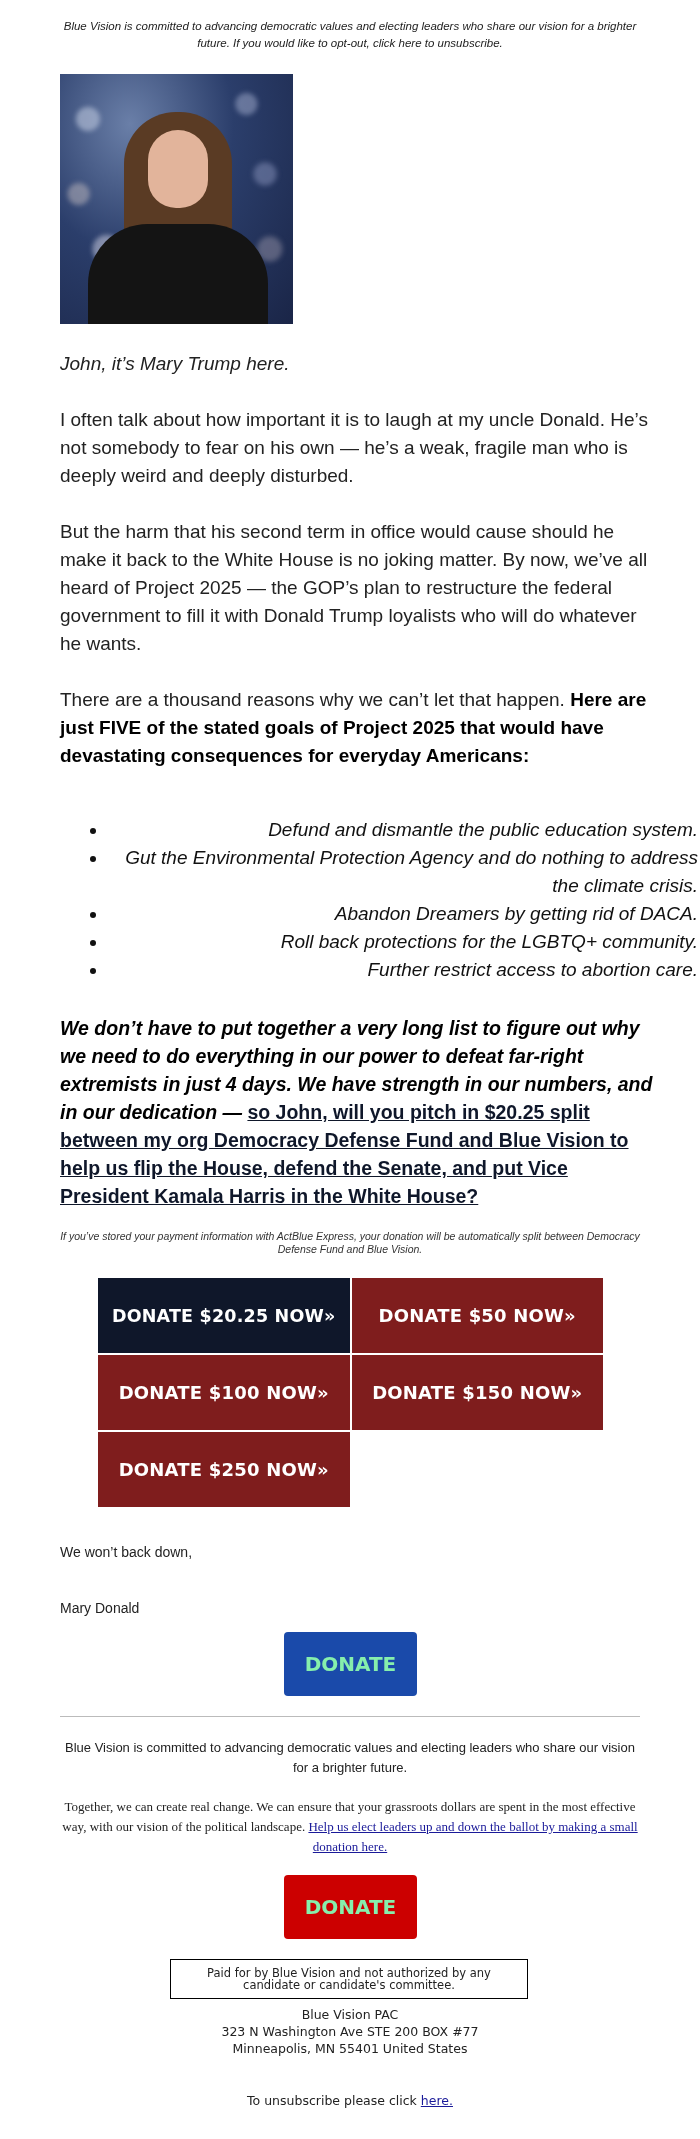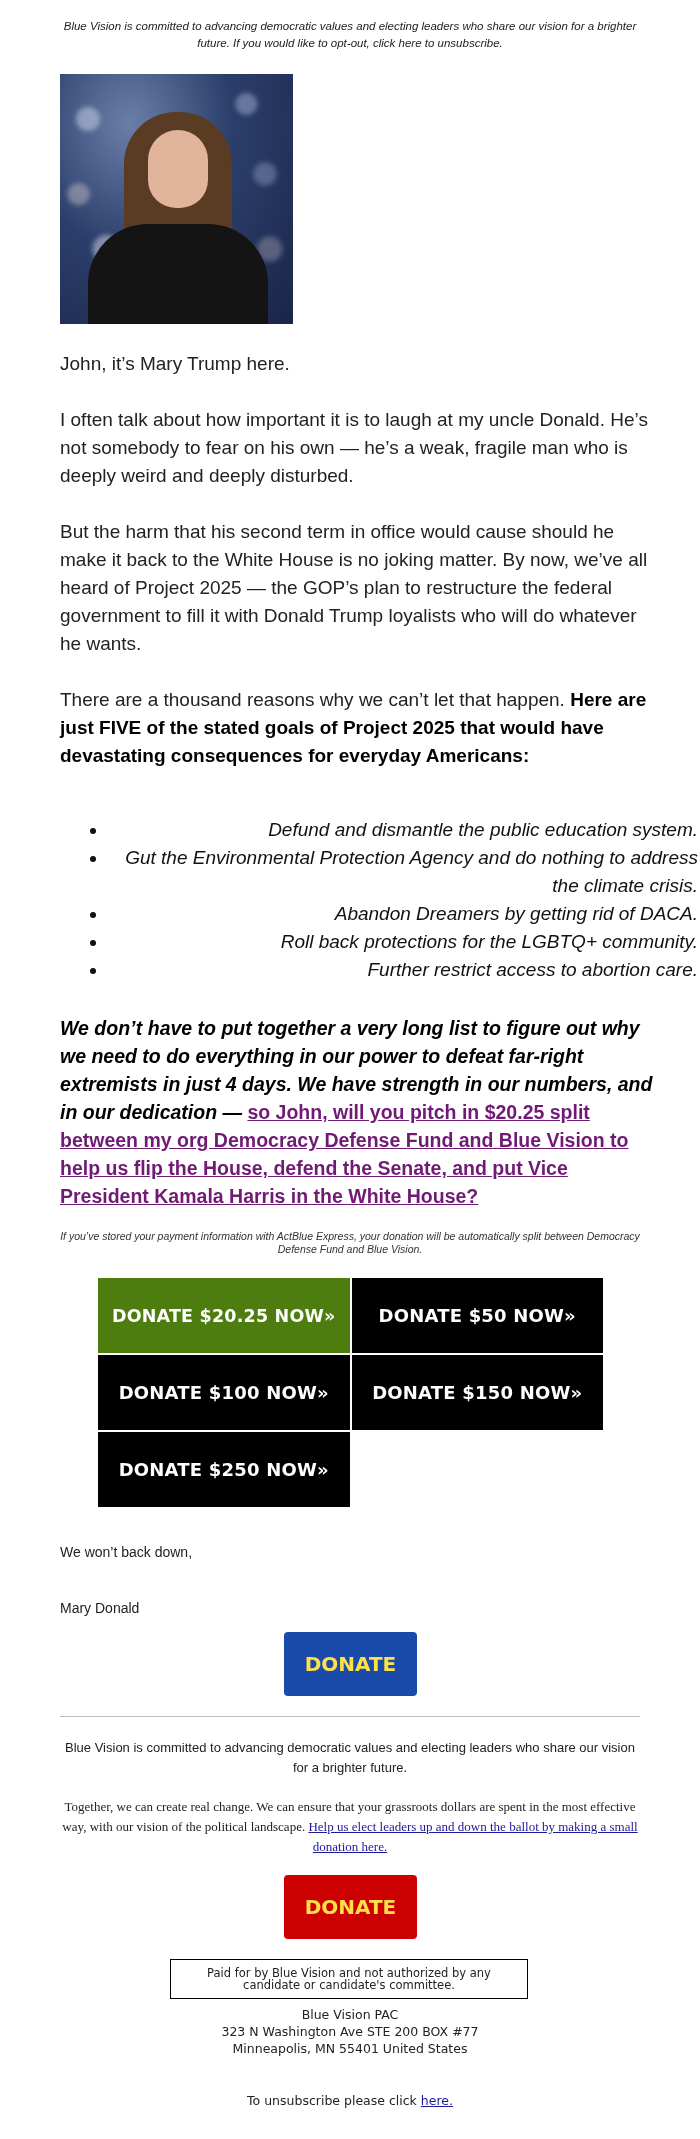--- a/index.html
+++ b/index.html
@@ -47,43 +47,43 @@
   ul.goals {
     position: absolute; left: 60px; width: 590px; top: 816px; margin: 0; padding-left: 48px;
     font-family: "Liberation Sans", sans-serif; font-size: 19px; line-height: 28px; font-style: italic; color: #111; text-align: right;
   }
   ul.goals li { margin: 0; }
   .closing {
     position: absolute; left: 60px; width: 600px; top: 1014px;
     font-family: "Liberation Sans", sans-serif; font-size: 19.5px; line-height: 28px;
     font-weight: bold; font-style: italic; color: #000;
   }
-  .closing a { color: #701a75; font-style: normal; }
+  .closing a { color: #0f172a; font-style: normal; }
   .actblue-note {
     position: absolute; left: 60px; width: 580px; top: 1230px; text-align: center;
     font-family: "Liberation Sans", sans-serif; font-style: italic; font-size: 10.5px; line-height: 13px; color: #333;
   }
   .grid {
     position: absolute; left: 98px; top: 1278px; width: 505px;
     display: grid; grid-template-columns: 1fr 1fr; gap: 2px;
   }
   .grid .cell {
     height: 75px; display: flex; align-items: center; justify-content: center;
     color: #fff; font-family: "DejaVu Sans", sans-serif; font-weight: bold; font-size: 18px;
-    background: #000000; text-decoration: none; white-space: nowrap; letter-spacing: 0.2px;
+    background: #7f1d1d; text-decoration: none; white-space: nowrap; letter-spacing: 0.2px;
   }
-  .grid .cell.red { background: #4d7c0f; font-size: 17.5px; }
+  .grid .cell.red { background: #0f172a; font-size: 17.5px; }
 
   .signoff {
     position: absolute; left: 60px; font-family: "Liberation Sans", sans-serif; font-size: 14px; color: #222; margin-top: 6px;
   }
   .btn {
     position: absolute; left: 284px; width: 133px; height: 64px; border-radius: 4px;
     display: flex; align-items: center; justify-content: center;
-    color: #fde047; font-family: "DejaVu Sans", sans-serif; font-weight: bold; font-size: 20px; text-decoration: none;
+    color: #86efac; font-family: "DejaVu Sans", sans-serif; font-weight: bold; font-size: 20px; text-decoration: none;
   }
   .btn.blue { background: #1a4aaa; top: 1632px; }
   .btn.red { background: #cc0000; top: 1875px; }
   .hr { position: absolute; left: 60px; width: 580px; top: 1716px; height: 1px; background: #bbbbbb; }
 
   .footer-text {
     position: absolute; left: 60px; width: 580px; text-align: center;
     font-family: "Liberation Sans", sans-serif; font-size: 13px; line-height: 20px; color: #222;
   }
   .footer-text a { color: #1a1a99; text-decoration: underline; }
@@ -107,21 +107,21 @@
 
 <div class="preheader">Blue Vision is committed to advancing democratic values and electing leaders who share our vision for a brighter future. If you would like to opt-out, click here to unsubscribe.</div>
 
 <div class="photo" title="Portrait of Mary Trump smiling in front of a crowd">
   <div class="crowd"></div>
   <div class="hair"></div>
   <div class="body"></div>
   <div class="face"></div>
 </div>
 
-<div class="body-text" style="top:350px;">
+<div class="body-text" style="top:350px;font-style:italic;">
   <p>John, it’s Mary Trump here.</p>
 </div>
 <div class="body-text" style="top:406px;">
   <p>I often talk about how important it is to laugh at my uncle Donald. He’s not somebody to fear on his own — he’s a weak, fragile man who is deeply weird and deeply disturbed.</p>
 </div>
 <div class="body-text" style="top:518px;">
   <p>But the harm that his second term in office would cause should he make it back to the White House is no joking matter. By now, we’ve all heard of Project 2025 — the GOP’s plan to restructure the federal government to fill it with Donald Trump loyalists who will do whatever he wants.</p>
 </div>
 <div class="body-text" style="top:686px;">
   <p>

